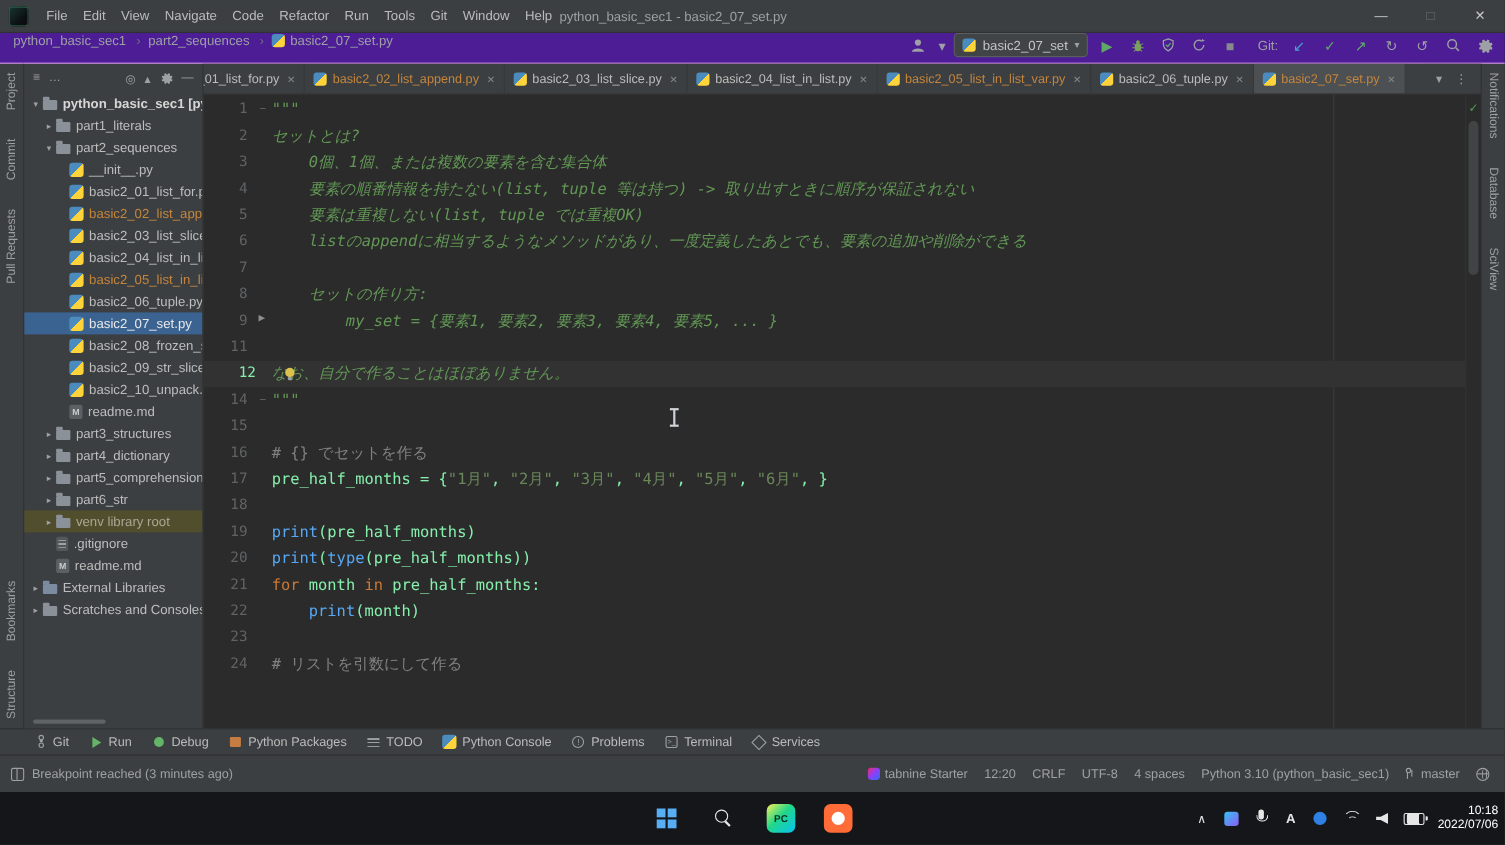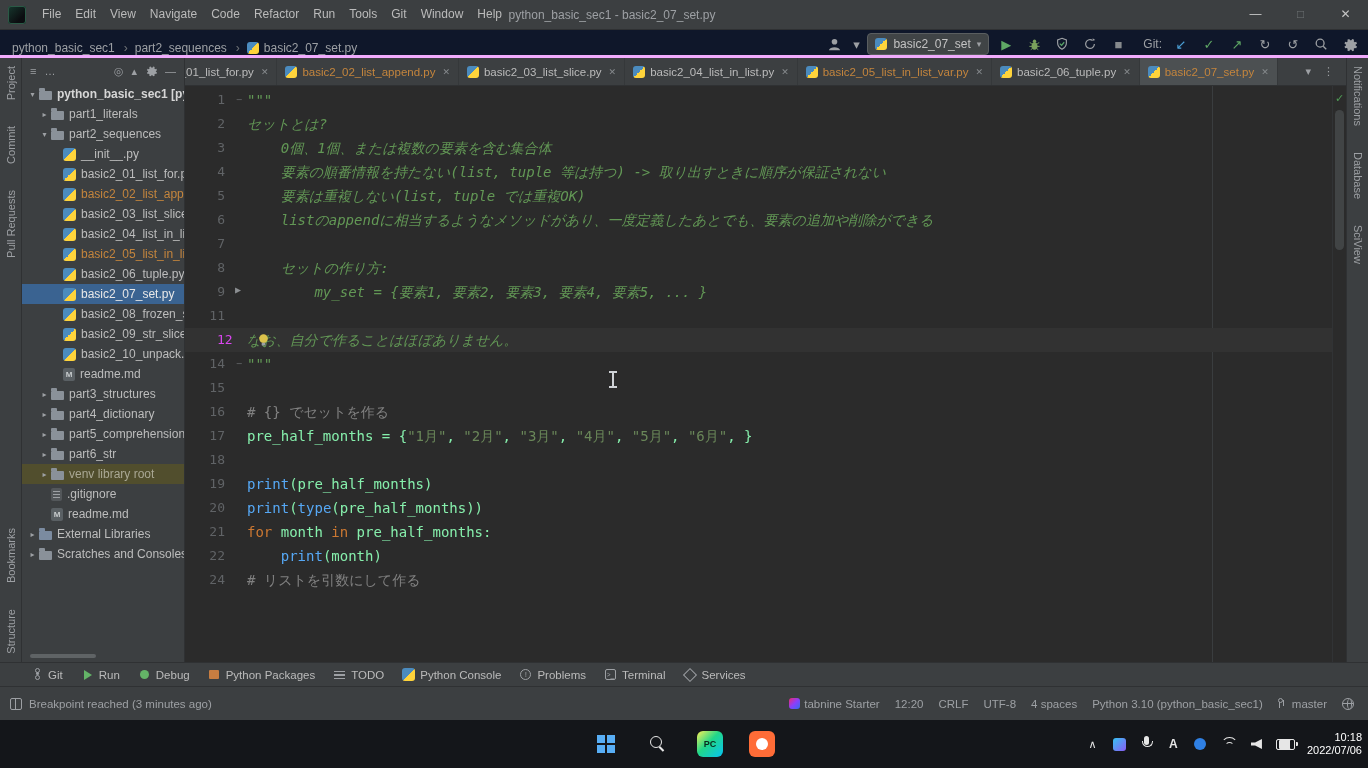--- a/index.html
+++ b/index.html
@@ -10,21 +10,21 @@
   
   .titlebar{height:30px;background:#3c3f41;border-bottom:1px solid #2f3133;display:flex;align-items:center;position:relative;flex:none;}
   .pc-logo{width:18px;height:18px;margin:0 9px 0 8px;border-radius:3px;background:linear-gradient(135deg,#17382e,#0b0d10 70%);box-shadow:0 0 0 1px #2a5a46 inset;flex:none;}
   .menu-item{padding:0 7px;font-size:12px;color:#bbbbbb;line-height:29px;cursor:default;}
   .tb-title{position:absolute;left:612px;transform:translateX(-50%);font-size:12px;color:#9da0a4;white-space:nowrap;}
   .win-controls{position:absolute;right:0;top:0;height:29px;display:flex;}
   .win-btn{width:45px;text-align:center;line-height:29px;font-size:12px;color:#c7c7c7;}
   .win-btn.max{color:#6f7375;}
 
   
-  .navbar{height:28px;background:#0f172a;border-bottom:3px solid #f0abfc;display:flex;align-items:flex-end;padding:0 8px 0 10px;flex:none;font-size:12px;}
+  .navbar{height:28px;background:#4c1d95;border-bottom:1px solid #f0abfc;display:flex;align-items:flex-start;padding:0 8px 0 10px;flex:none;font-size:12px;}
   .crumbs{display:flex;align-items:center;color:#9da0a4;}
   .crumb{display:flex;align-items:center;padding:0 2px;}
   .crumb + .crumb::before{content:var(--crumb-sep,"›");color:#6e7275;margin:0 7px 0 5px;}
   .crumb-icon{display:none;}
   .crumb-icon.py{display:inline-block;width:12px;height:12px;border-radius:3px;margin-right:5px;background:linear-gradient(135deg,#4b8bbe 0 50%,#ffd43b 50% 100%);}
   .nav-right{margin-left:auto;display:flex;align-items:center;gap:6px;}
   .nav-ic{width:22px;height:22px;display:flex;align-items:center;justify-content:center;color:#9da0a4;font-size:13px;}
   .run-chip{display:flex;align-items:center;gap:6px;background:#404446;border:1px solid #5a5e60;border-radius:4px;height:22px;padding:0 7px;color:#c3c3c3;}
   .run-chip .ic-py{width:12px;height:12px;}
   .chip-caret{font-size:9px;color:#9da0a4;}
@@ -81,21 +81,21 @@
   .tab-actions{position:absolute;right:0;top:0;height:27px;display:flex;align-items:center;gap:12px;padding:0 12px;background:#3c3f41;color:#9da0a4;}
   .tab-actions span{font-size:11px;}
 
   .editorbody{flex:1;display:flex;min-height:0;position:relative;}
   .codearea{flex:1;position:relative;overflow:hidden;font-family:"DejaVu Sans Mono","Liberation Mono",monospace;font-size:14px;}
   .wrap-guide{position:absolute;top:0;bottom:0;left:1027px;width:1px;background:#3a3d3f;}
   .code-lines{position:absolute;top:2px;left:0;right:0;}
   .cl{display:flex;height:24px;line-height:24px;white-space:pre;}
   .cl.cur{background:#323232;}
   .ln{width:46px;text-align:right;color:#606366;font-size:13px;padding-right:6px;flex:none;}
-  .cl.cur .ln{color:#d946ef;padding-left:32px;}
+  .cl.cur .ln{color:#86efac;padding-left:32px;}
   .fold{width:16px;flex:none;color:#606366;font-size:10px;text-align:center;}
   .ct{flex:1;color:#a9b7c6;}
   .tk-d{color:#629755;font-style:italic;}
   .tk-c{color:#808080;}
   .tk-s{color:#6a8759;}
   .tk-k{color:#cc7832;}
   .tk-b{color:#56a8f5;}
   .tk-p{color:#86efac;}
   .exec-arrow{position:absolute;left:50px;top:198px;color:#8c8f92;font-size:10px;z-index:3;}
   .bulb{position:absolute;left:72px;top:247px;z-index:3;}
@@ -517,20 +517,21 @@
               <div class="cl cur"><span class="ln">12</span><span class="fold"></span><span class="ct"><span class="tk-d">なお、自分で作ることはほぼありません。</span></span></div>
               <div class="cl"><span class="ln">14</span><span class="fold">−</span><span class="ct"><span class="tk-d">"""</span></span></div>
               <div class="cl"><span class="ln">15</span><span class="fold"></span><span class="ct"></span></div>
               <div class="cl"><span class="ln">16</span><span class="fold"></span><span class="ct"><span class="tk-c"># {} でセットを作る</span></span></div>
               <div class="cl"><span class="ln">17</span><span class="fold"></span><span class="ct"><span class="tk-p">pre_half_months = {</span><span class="tk-s">"1月"</span><span class="tk-p">, </span><span class="tk-s">"2月"</span><span class="tk-p">, </span><span class="tk-s">"3月"</span><span class="tk-p">, </span><span class="tk-s">"4月"</span><span class="tk-p">, </span><span class="tk-s">"5月"</span><span class="tk-p">, </span><span class="tk-s">"6月"</span><span class="tk-p">, }</span></span></div>
               <div class="cl"><span class="ln">18</span><span class="fold"></span><span class="ct"></span></div>
               <div class="cl"><span class="ln">19</span><span class="fold"></span><span class="ct"><span class="tk-b">print</span><span class="tk-p">(pre_half_months)</span></span></div>
               <div class="cl"><span class="ln">20</span><span class="fold"></span><span class="ct"><span class="tk-b">print</span><span class="tk-p">(</span><span class="tk-b">type</span><span class="tk-p">(pre_half_months))</span></span></div>
               <div class="cl"><span class="ln">21</span><span class="fold"></span><span class="ct"><span class="tk-k">for</span><span class="tk-p"> month </span><span class="tk-k">in</span><span class="tk-p"> pre_half_months:</span></span></div>
               <div class="cl"><span class="ln">22</span><span class="fold"></span><span class="ct"><span class="tk-p">    </span><span class="tk-b">print</span><span class="tk-p">(month)</span></span></div>
+              <div class="cl"><span class="ln">23</span><span class="fold"></span><span class="ct"></span></div>
               <div class="cl"><span class="ln">24</span><span class="fold"></span><span class="ct"><span class="tk-c"># リストを引数にして作る</span></span></div>
             </div>
           <span class="exec-arrow">▶</span>
           <span class="bulb">
             <svg width="13" height="14" viewBox="0 0 14 15">
                 <circle cx="7" cy="6" r="4.6" fill="#dcc24b"></circle>
                 <rect x="5" y="10.5" width="4" height="3" rx="1" fill="#9aa0a3"></rect>
               </svg>
           </span>
           <span class="ibeam"></span>

